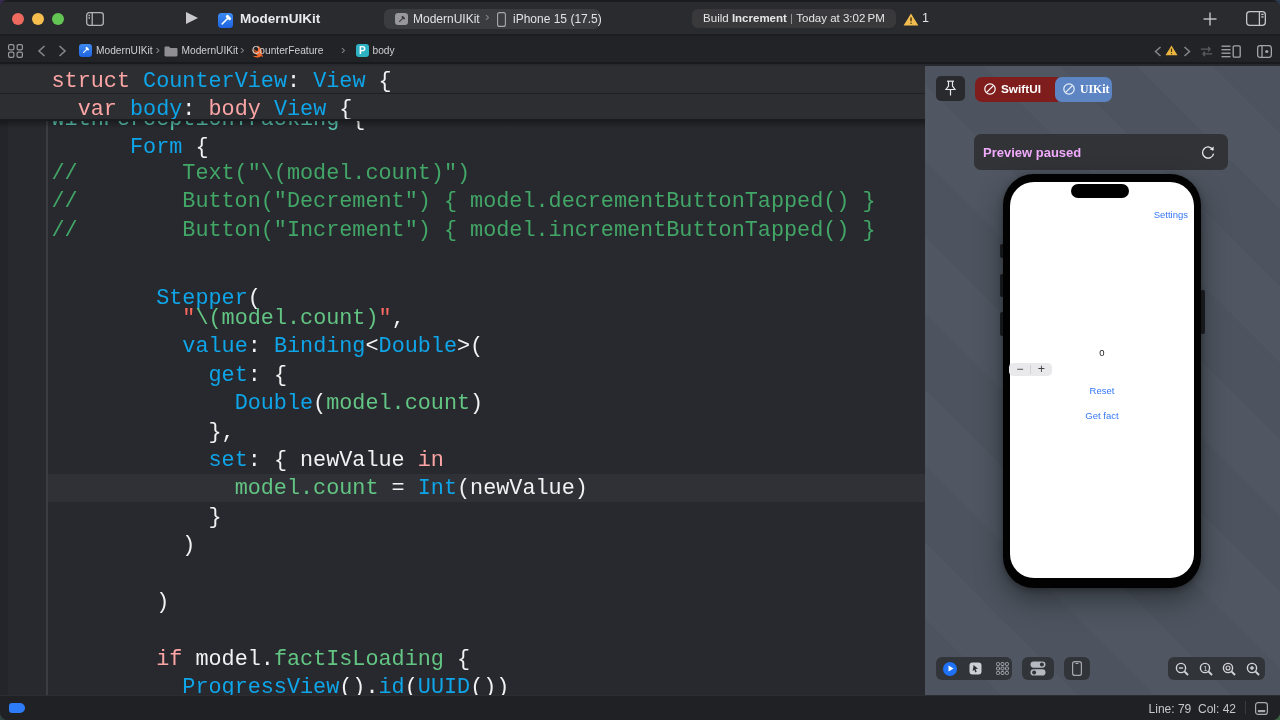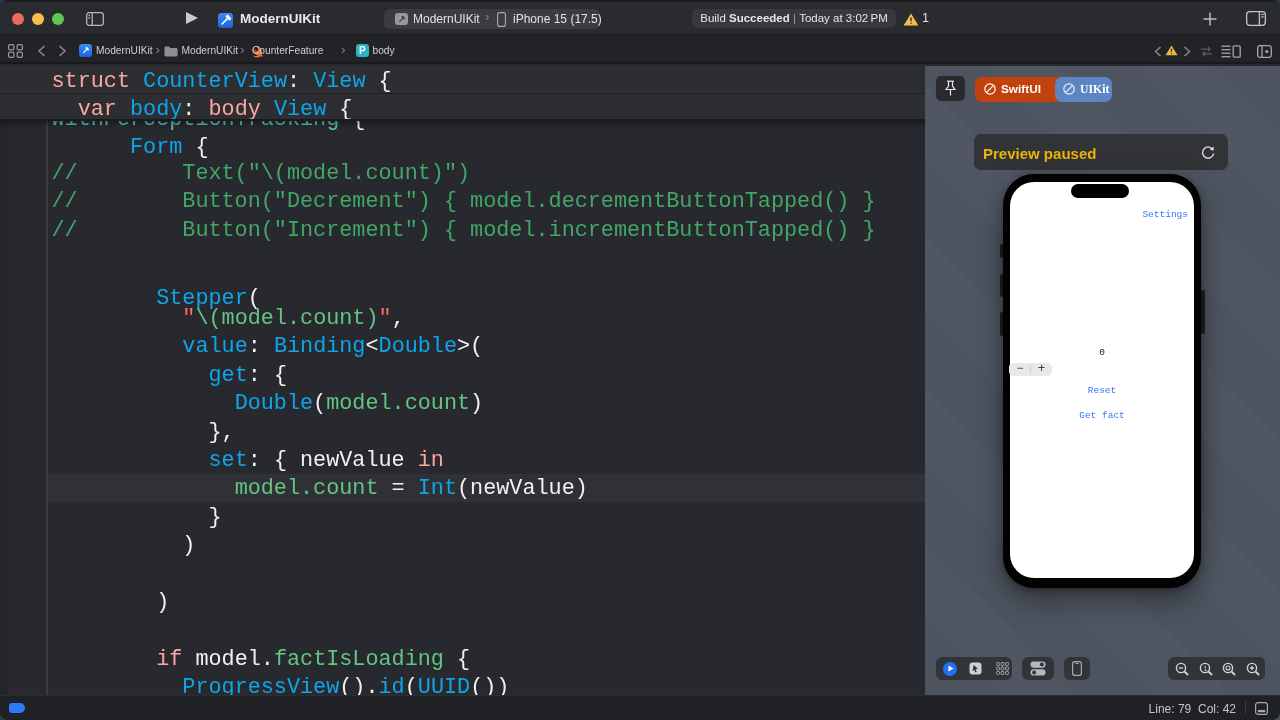--- a/index.html
+++ b/index.html
@@ -40,25 +40,25 @@
   .scl { position:absolute; left:51.5px; padding-top:2px; height:27px; line-height:27px; font-family:"Liberation Mono",monospace; font-size:21.8px; white-space:pre; color:#F2F2F4; }
   #stickyshadow { position:absolute; left:0; top:54.5px; width:925px; height:7px; background:linear-gradient(180deg,rgba(0,0,0,0.32),rgba(0,0,0,0)); }
   #stickyedge { position:absolute; left:0; top:53px; width:925px; height:1.5px; background:#1A1B1E; }
 
   
   #canvas { position:absolute; left:925px; top:66px; width:355px; height:629px; background:#4F5661; }
   #canvas .stripes { position:absolute; left:0; top:0; width:355px; height:629px; background:repeating-linear-gradient(45deg, rgba(0,0,0,0.024) 0 54px, rgba(255,255,255,0.008) 54px 108px); }
   #pinbtn { position:absolute; left:11px; top:10px; width:29px; height:25px; border-radius:5px; background:#292A2E; }
   .pill { position:absolute; top:11px; height:24.5px; border-radius:7px; color:#FFFFFF; font-size:11.8px; font-weight:bold; display:flex; align-items:center; white-space:nowrap; }
   #banner { position:absolute; left:49px; top:68px; width:254px; height:36px; border-radius:7px; background:#323337; }
-  #banner .btxt { position:absolute; left:9px; top:10.5px; font-size:15px; font-weight:bold; color:#eab308;text-align:center; }
+  #banner .btxt { position:absolute; left:9px; top:10.5px; font-size:13px; font-weight:bold; color:#f0abfc;text-align:center; }
 
   
   #phone { position:absolute; left:78px; top:108px; width:198px; height:413.5px; border-radius:31px; background:#020203; box-shadow:0 12px 28px rgba(0,0,0,0.38), 0 2px 6px rgba(0,0,0,0.3); }
-  #screen { position:absolute; left:85px; top:115.5px; width:184px; height:396px; border-radius:24px; background:#FFFFFF;font-family:Liberation Mono, monospace; }
+  #screen { position:absolute; left:85px; top:115.5px; width:184px; height:396px; border-radius:24px; background:#FFFFFF; }
   #island { position:absolute; left:146px; top:117.5px; width:58px; height:14.5px; border-radius:8px; background:#000; }
   .sbtn { position:absolute; background:#1E2024; border-radius:2px; }
   .ios { color:#3478F6; position:absolute; font-size:9.5px; }
 
   
   .tgroup { position:absolute; top:591px; height:23px; background:#313439; border-radius:6px; }
 
   
   #statusbar { position:absolute; left:0; top:695px; width:1280px; height:25px; background:#202125; border-top:1px solid #2C2D31; }
   #bpoint { position:absolute; left:9px; top:6.5px; width:16px; height:10.5px; background:#2E7BF7; border-radius:3px 5px 5px 3px; }
@@ -96,21 +96,21 @@
             <rect x="2.6" y="1" width="3.8" height="1.9" rx="0.6" fill="#3A3A3C"></rect>
           </g>
         </svg>
       <span class="ttxt" style="position:absolute;left:29px;top:3px;">ModernUIKit</span>
       <span class="jsep" style="position:absolute;left:101px;top:0.5px;">›</span>
       <svg style="position:absolute;left:113px;top:3px;" width="9" height="15" viewBox="0 0 9 15" fill="none" stroke="#A8A8AC" stroke-width="1.1">
           <rect x="0.6" y="0.6" width="7.8" height="13.8" rx="2"></rect>
         </svg>
       <span class="ttxt" style="position:absolute;left:129px;top:3px;">iPhone 15 (17.5)</span>
     </div>
-    <div id="buildpill">Build&nbsp;<b>Succeeded</b>&nbsp;<span style="color:#9A9A9E">|</span>&nbsp;Today at 3:02 PM</div>
+    <div id="buildpill">Build&nbsp;<b>Increment</b>&nbsp;<span style="color:#9A9A9E">|</span>&nbsp;Today at 3:02 PM</div>
     <svg style="position:absolute;left:903px;top:12.5px;" width="16" height="13" viewBox="0 0 16 13">
         <path d="M8 0.5 L15.4 12.5 L0.6 12.5 Z" fill="#F3BC4E"></path>
         <rect x="7.3" y="4.2" width="1.5" height="4.2" rx="0.7" fill="#4A3A10"></rect>
         <rect x="7.3" y="9.4" width="1.5" height="1.6" rx="0.7" fill="#4A3A10"></rect>
       </svg>
     <span style="position:absolute;left:922px;top:11px;font-size:12.5px;color:#E2E2E4;">1</span>
     <svg style="position:absolute;left:1203px;top:11.5px;" width="14" height="14" viewBox="0 0 14 14" stroke="#C6C6CA" stroke-width="1.4">
         <line x1="7" y1="0.5" x2="7" y2="13.5"></line>
         <line x1="0.5" y1="7" x2="13.5" y2="7"></line>
       </svg>
@@ -225,21 +225,21 @@
     <div class="stripes"></div>
 
     <div id="pinbtn">
       <svg style="position:absolute;left:7px;top:4px;" width="15" height="17" viewBox="0 0 15 17" fill="none" stroke="#E8E8EA" stroke-width="1.2">
         <line x1="4" y1="1.2" x2="11" y2="1.2"></line>
         <path d="M5.5 1.2 L5.5 6 L3 9.5 L12 9.5 L9.5 6 L9.5 1.2"></path>
         <line x1="7.5" y1="9.5" x2="7.5" y2="15.5"></line>
       </svg>
     </div>
 
-    <div class="pill" style="left:50px; width:88px; background:#c2410c;">
+    <div class="pill" style="left:50px; width:88px; background:#7f1d1d;">
       <svg style="margin-left:9px;" width="12" height="12" viewBox="0 0 12 12" fill="none" stroke="#FFF" stroke-width="1.2">
           <circle cx="6" cy="6" r="5.2"></circle>
           <line x1="2.4" y1="9.6" x2="9.6" y2="2.4"></line>
         </svg>
       <span style="margin-left:5px;">SwiftUI</span>
     </div>
     <div class="pill" style="left:130px; width:57px; background:#5D85C4;">
       <svg style="margin-left:8px;" width="12" height="12" viewBox="0 0 12 12" fill="none" stroke="#E9F0FA" stroke-width="1.2">
           <circle cx="6" cy="6" r="5.2"></circle>
           <line x1="2.4" y1="9.6" x2="9.6" y2="2.4"></line>

